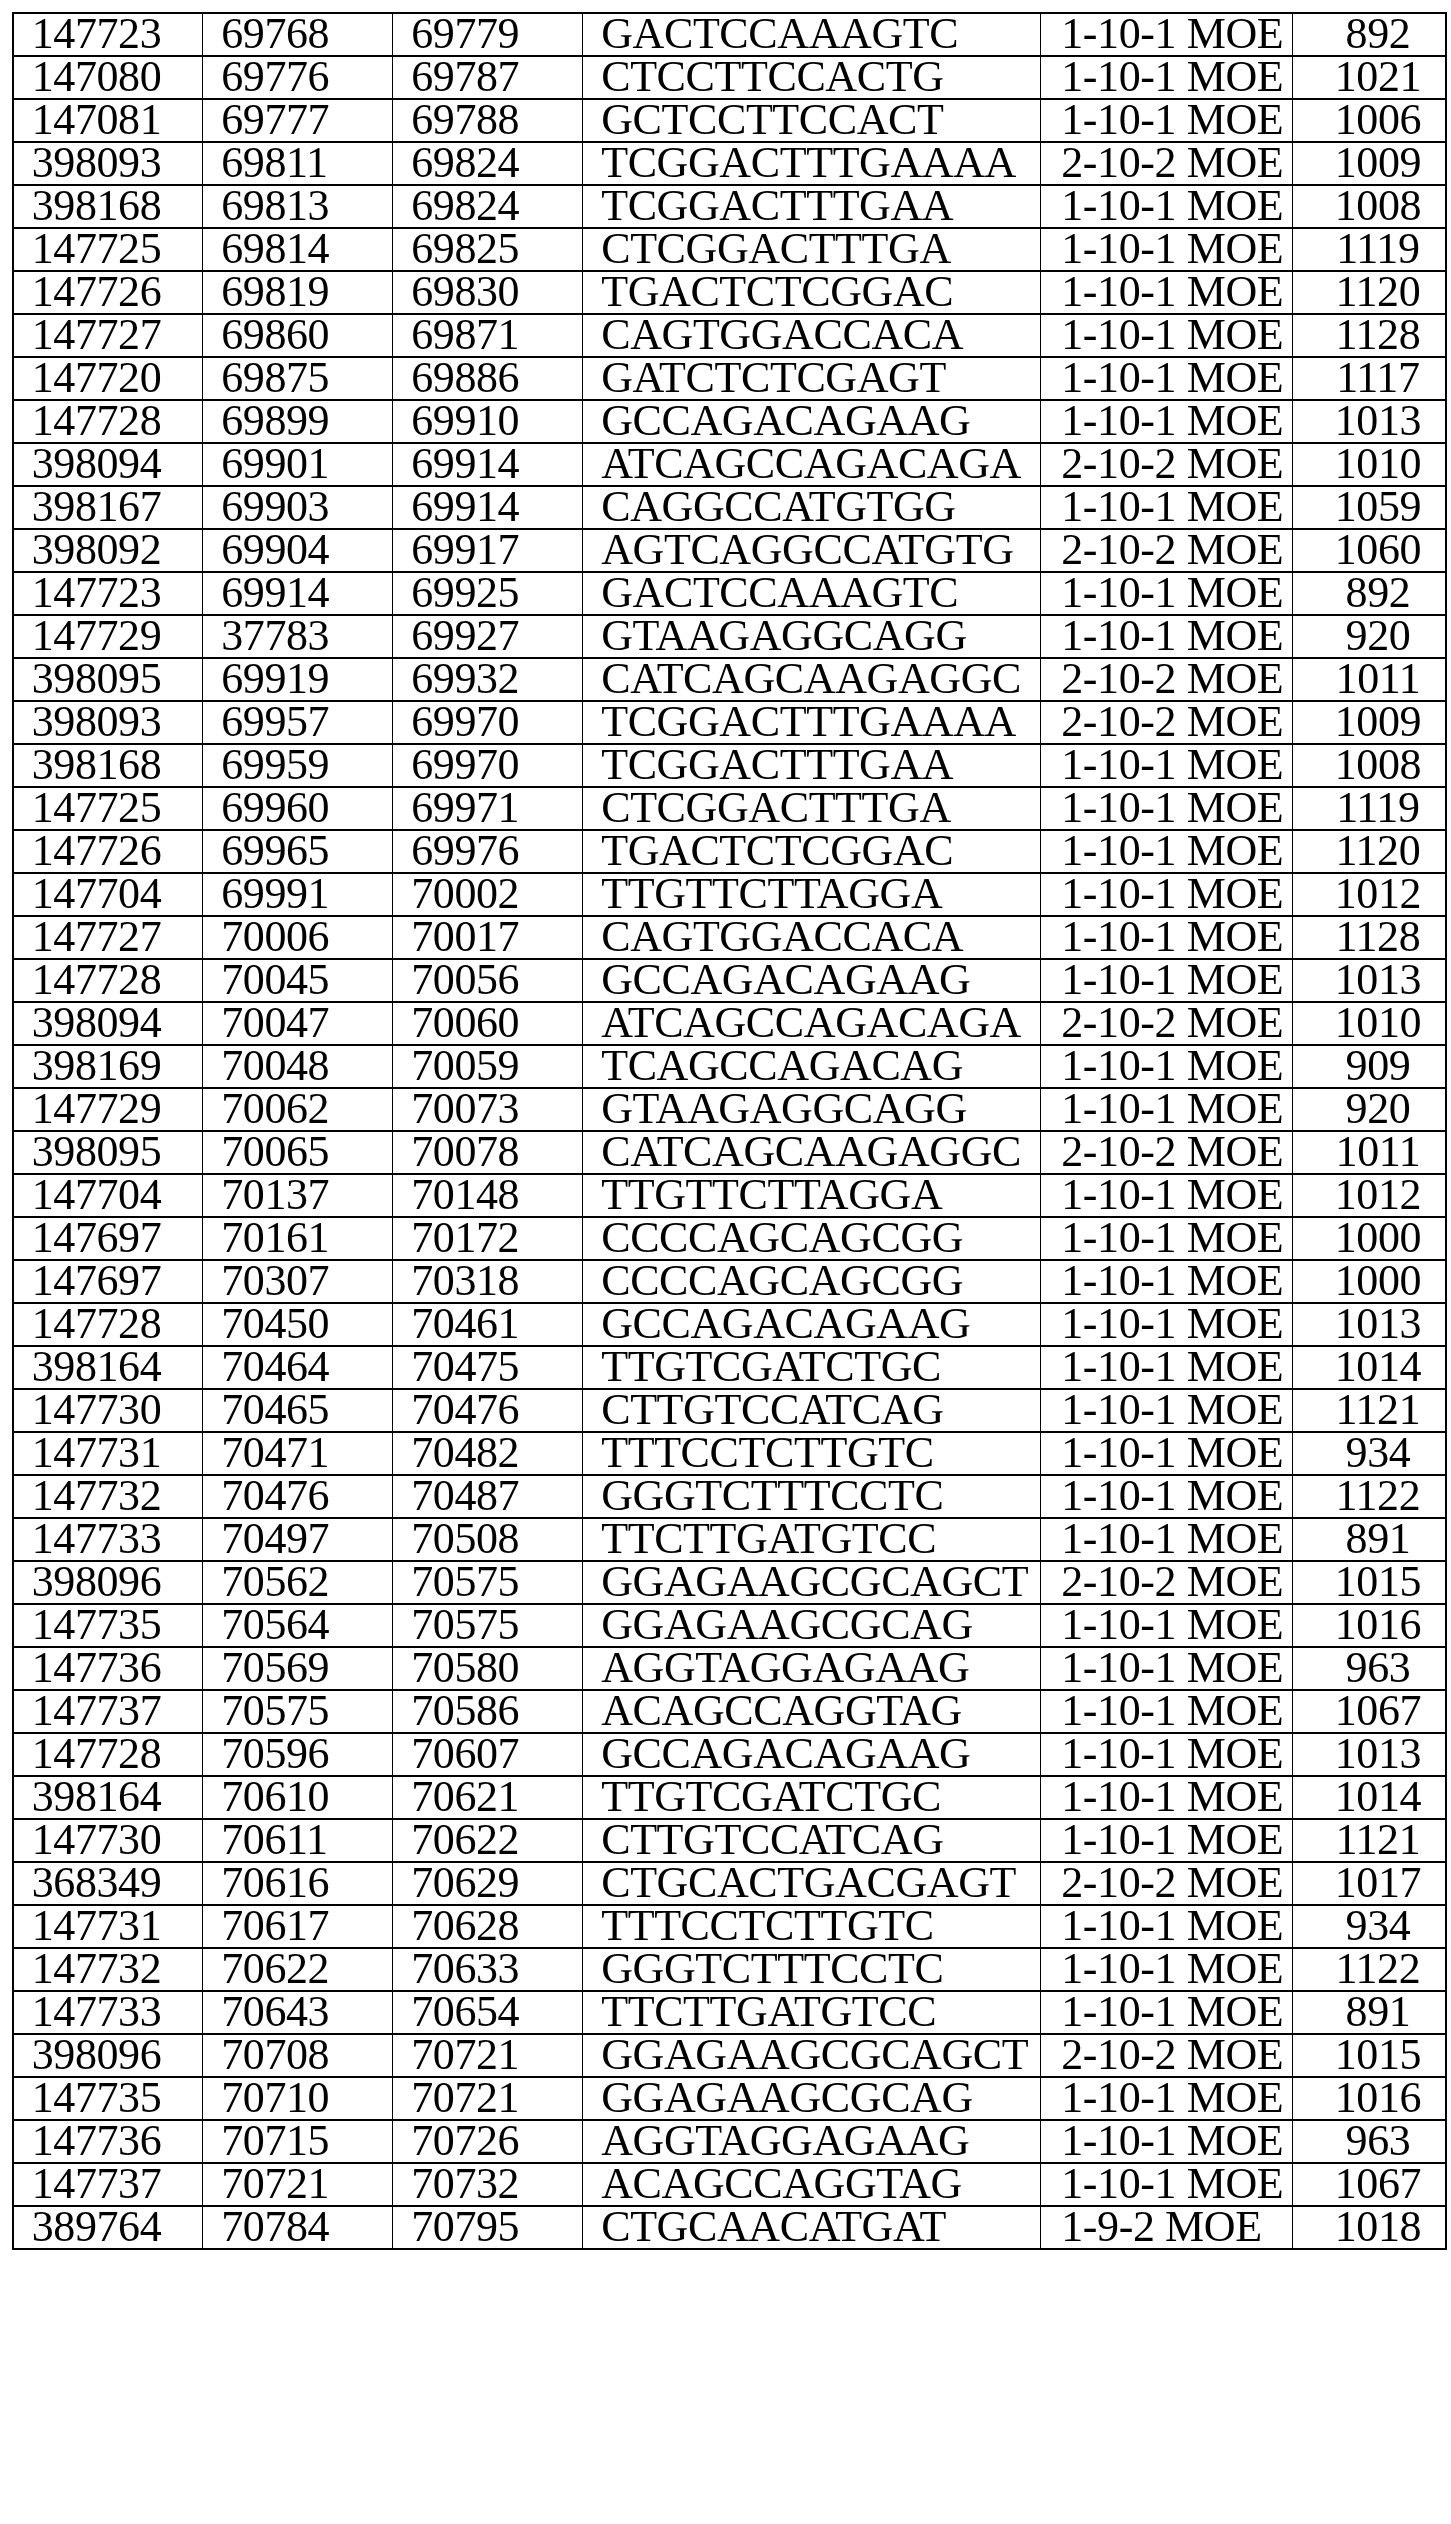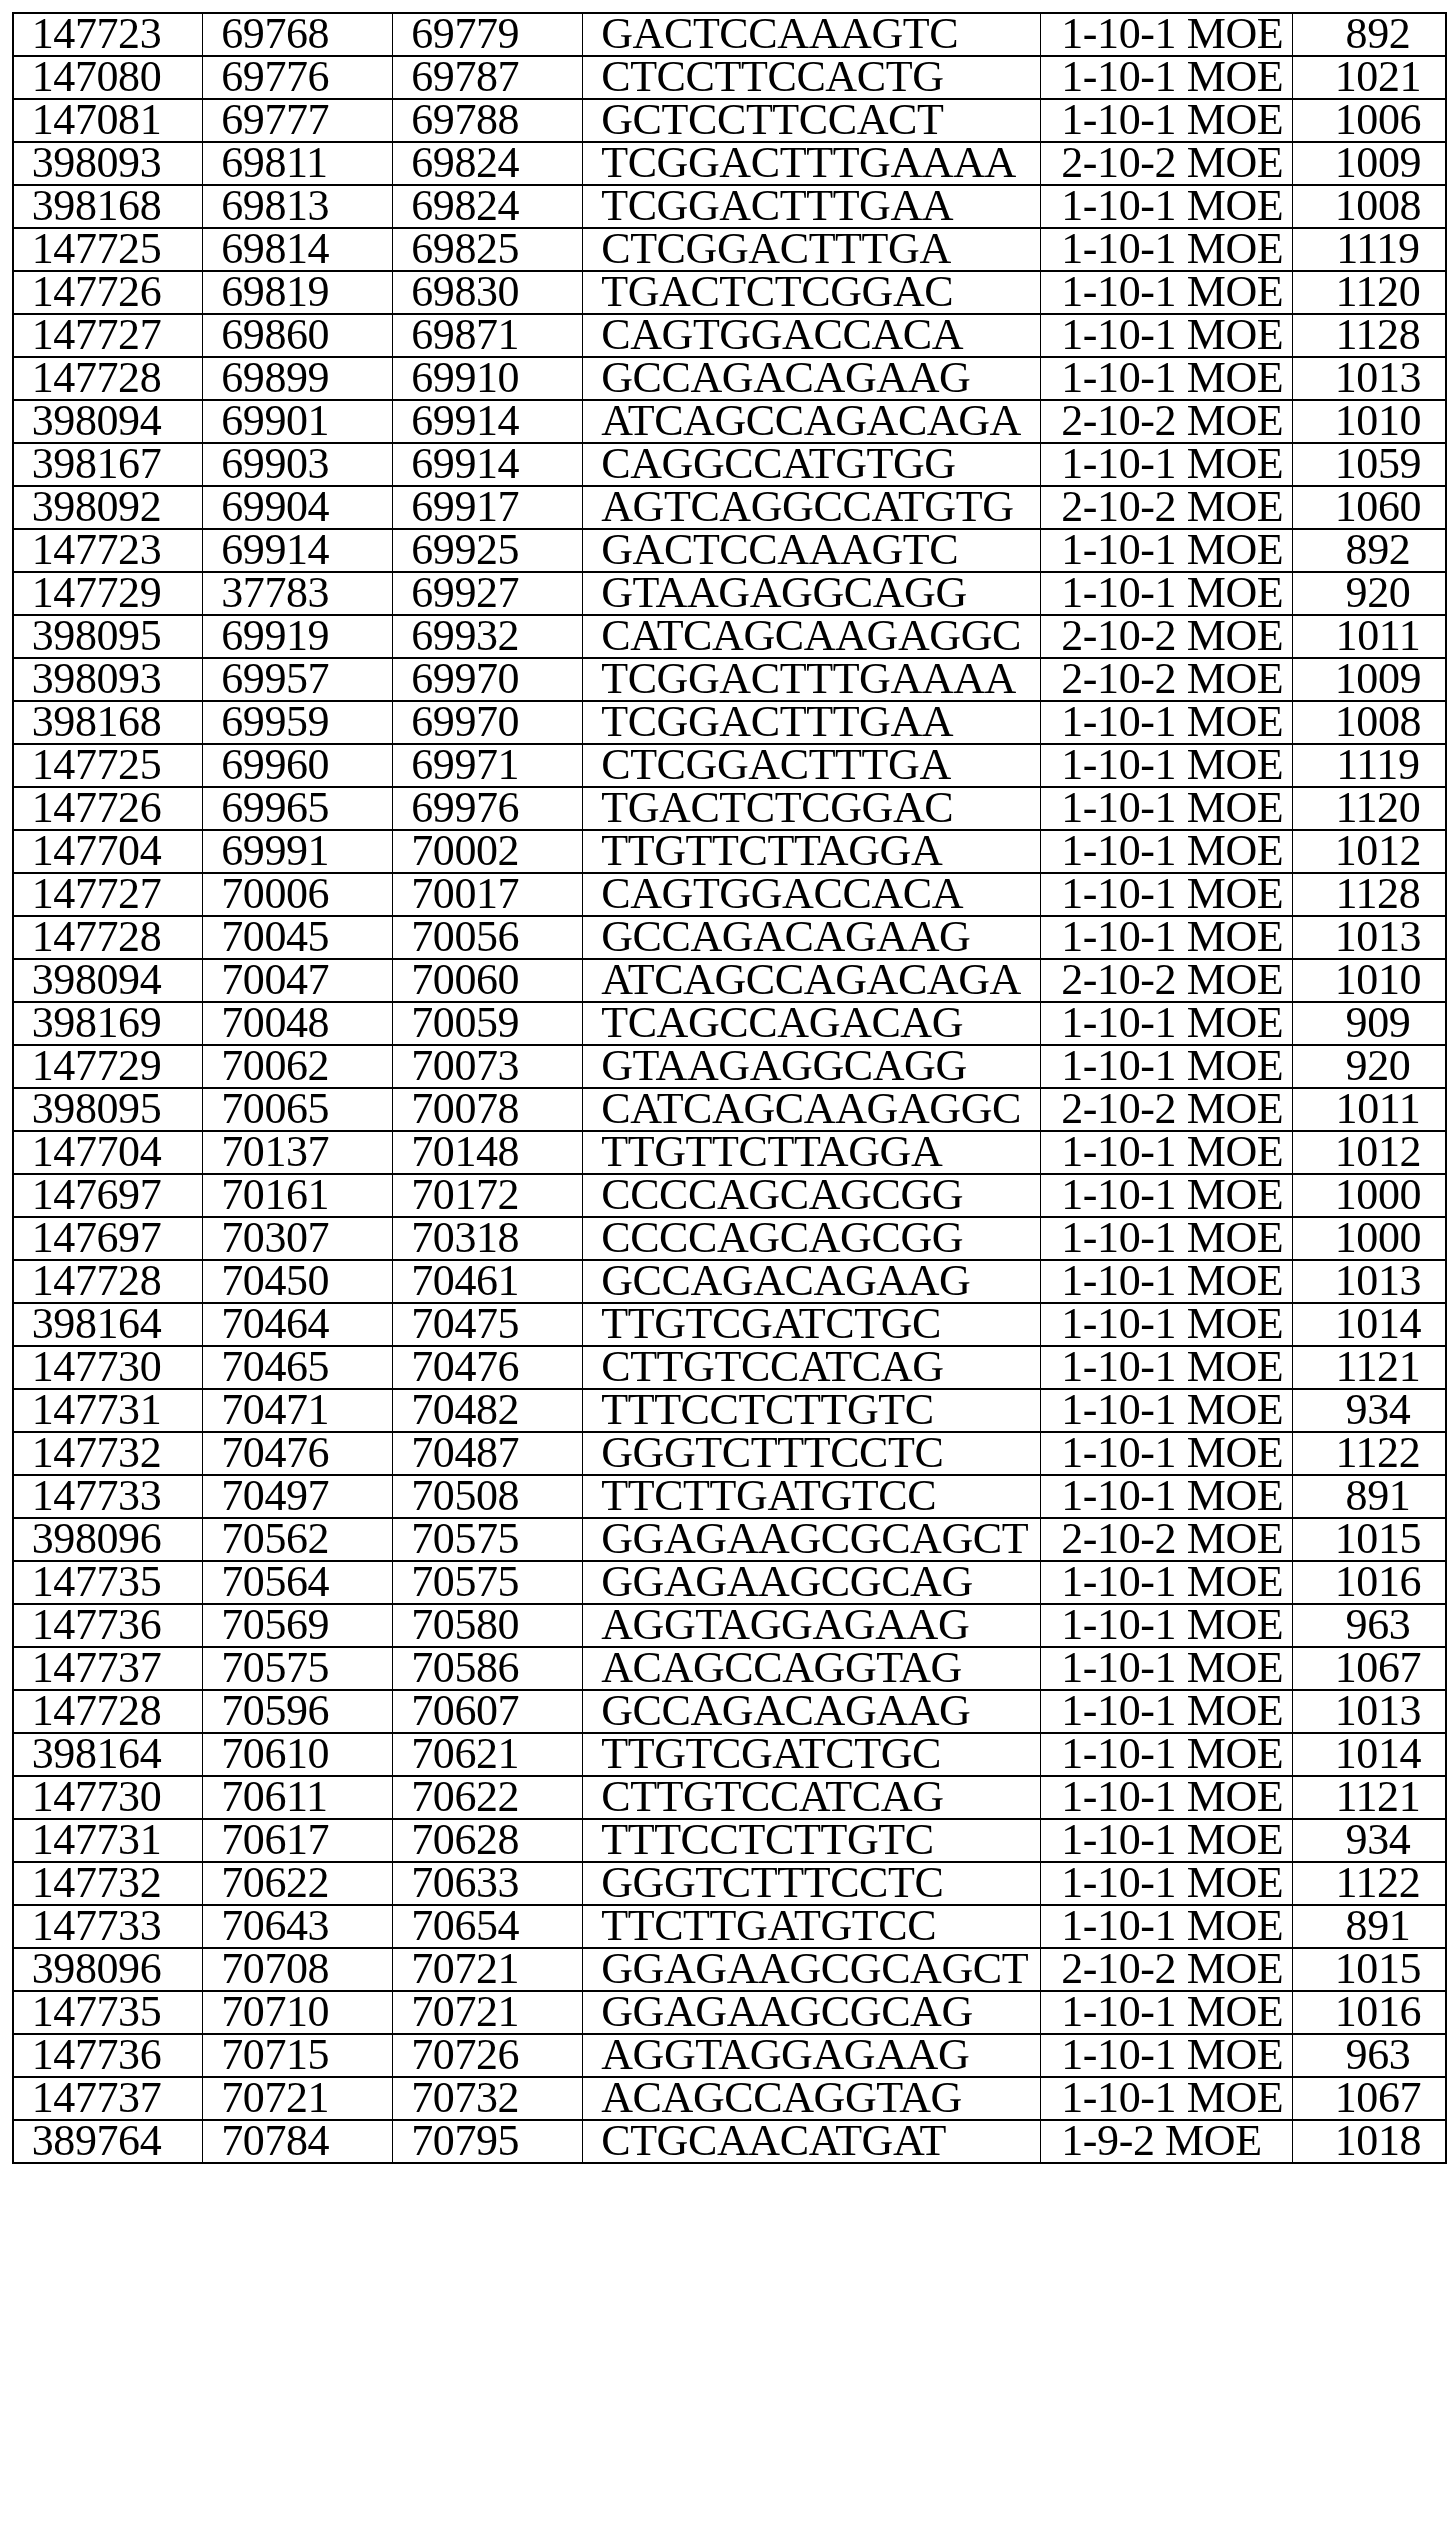--- a/index.html
+++ b/index.html
@@ -104,20 +104,28 @@
       </tr>
       <tr>
         <td class="c-isis">147727</td>
         <td class="c-start">69860</td>
         <td class="c-stop">69871</td>
         <td class="c-seq">CAGTGGACCACA</td>
         <td class="c-mot">1-10-1 MOE</td>
         <td class="c-seqid">1128</td>
       </tr>
       <tr>
+        <td class="c-isis">147720</td>
+        <td class="c-start">69875</td>
+        <td class="c-stop">69886</td>
+        <td class="c-seq">GATCTCTCGAGT</td>
+        <td class="c-mot">1-10-1 MOE</td>
+        <td class="c-seqid">1117</td>
+      </tr>
+      <tr>
         <td class="c-isis">147728</td>
         <td class="c-start">69899</td>
         <td class="c-stop">69910</td>
         <td class="c-seq">GCCAGACAGAAG</td>
         <td class="c-mot">1-10-1 MOE</td>
         <td class="c-seqid">1013</td>
       </tr>
       <tr>
         <td class="c-isis">398094</td>
         <td class="c-start">69901</td>
@@ -374,20 +382,28 @@
         <td class="c-mot">1-10-1 MOE</td>
         <td class="c-seqid">1014</td>
       </tr>
       <tr>
         <td class="c-isis">147730</td>
         <td class="c-start">70611</td>
         <td class="c-stop">70622</td>
         <td class="c-seq">CTTGTCCATCAG</td>
         <td class="c-mot">1-10-1 MOE</td>
         <td class="c-seqid">1121</td>
+      </tr>
+      <tr>
+        <td class="c-isis">368349</td>
+        <td class="c-start">70616</td>
+        <td class="c-stop">70629</td>
+        <td class="c-seq">CTGCACTGACGAGT</td>
+        <td class="c-mot">2-10-2 MOE</td>
+        <td class="c-seqid">1017</td>
       </tr>
       <tr>
         <td class="c-isis">147731</td>
         <td class="c-start">70617</td>
         <td class="c-stop">70628</td>
         <td class="c-seq">TTTCCTCTTGTC</td>
         <td class="c-mot">1-10-1 MOE</td>
         <td class="c-seqid">934</td>
       </tr>
       <tr>

